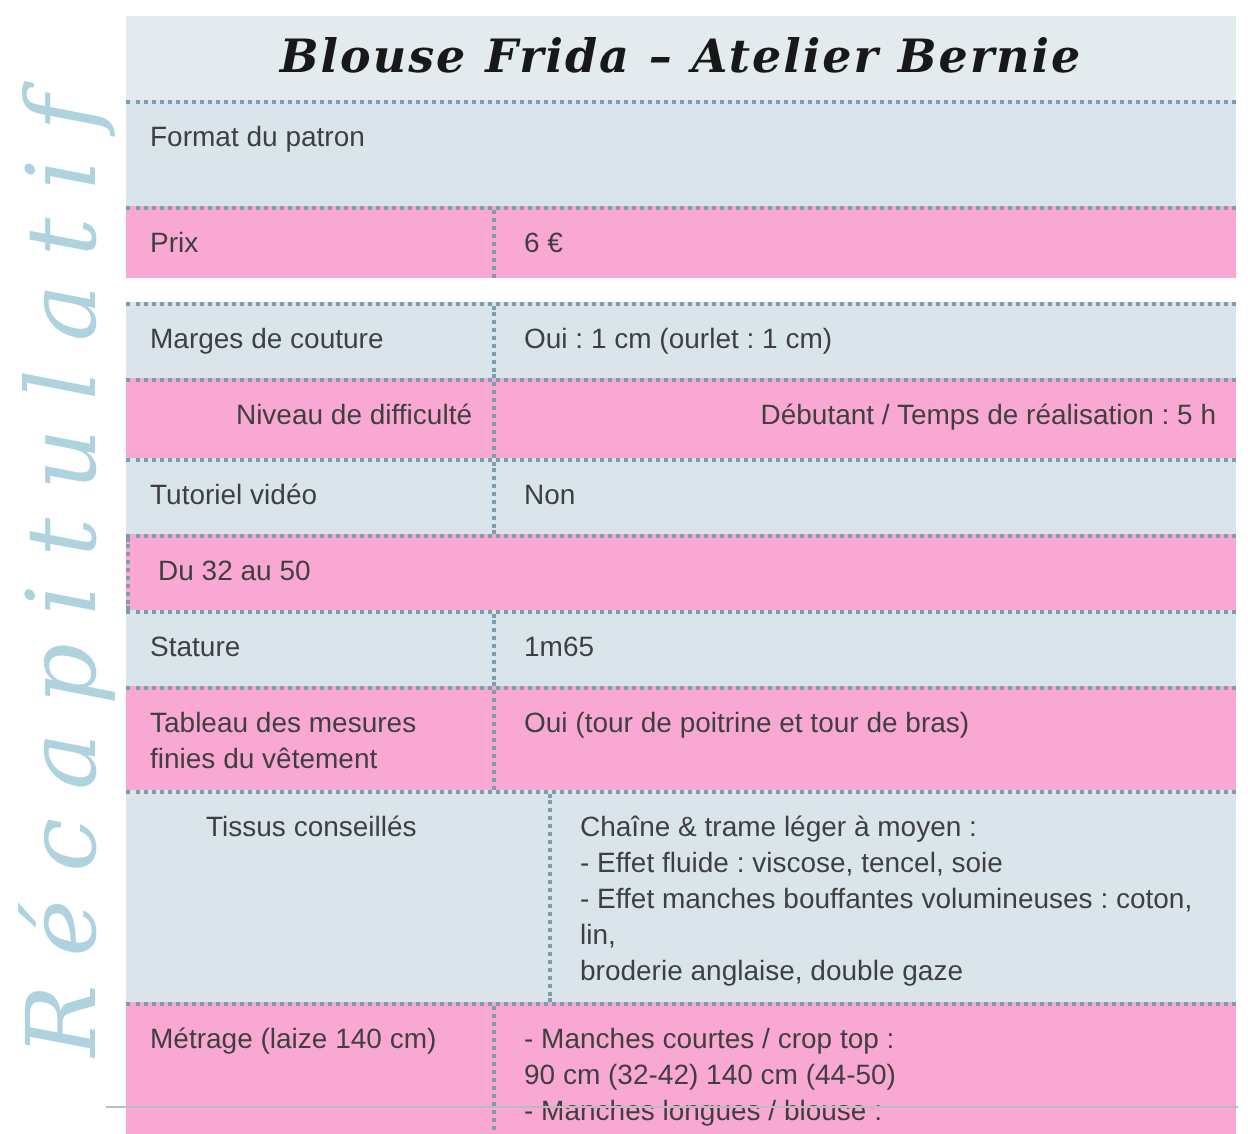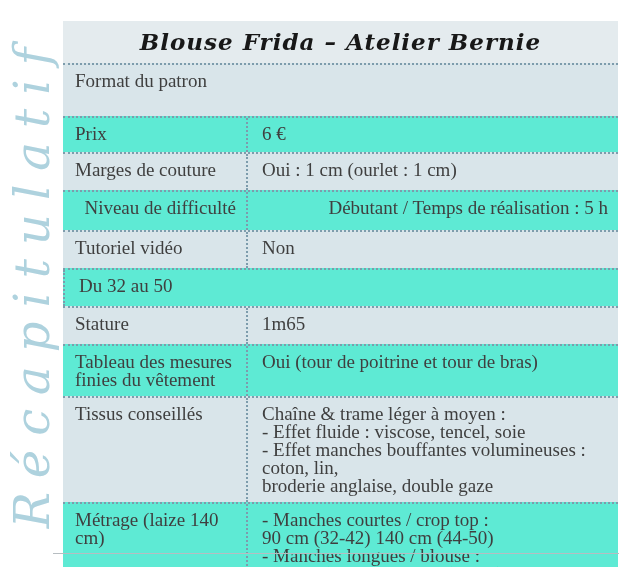--- a/index.html
+++ b/index.html
@@ -47,61 +47,59 @@
     background: #e4ebee;
     height: 42px;
     line-height: 42px;
     text-align: center;
     font-family: "DejaVu Serif", serif;
     font-style: italic;
     font-weight: bold;
     font-size: 23px;
     letter-spacing: 1px;
     color: #181818;
-    margin-top: 13px;
   }
   .row {
     display: flex;
     align-items: stretch;
     border-top: 2px dotted #7d9cac;
     box-sizing: border-box;
   }
   .row.blue  { background: #d9e5ea; }
-  .row.light { background: #5eead4; }
+  .row.light { background: #f9a8d4; }
   .cell {
     box-sizing: border-box;
     padding: 7px 10px 7px 12px;
-    font-size: 19px;
+    font-size: 14px;
     line-height: 18px;
-    font-family: Liberation Serif, serif;
   }
   .cell.label {
     width: 183px;
     flex: 0 0 183px;
   }
   .cell.value {
     flex: 1 1 auto;
     border-left: 2px dotted #7d9cac;
     padding-left: 14px;
     white-space: pre-line;
   }
   .emph {
     font-weight: bold;
     text-decoration: underline;
   }
   
   .r0 { min-height: 53px; }
   .r1 { min-height: 36px; }
-  .r2 { min-height: 38px; }
+  .r2 { min-height: 38px; margin-top: 12px; }
   .r3 { min-height: 40px; text-align: right; }
   .r4 { min-height: 38px; justify-content: flex-end; }
   .r5 { min-height: 38px; }
   .r6 { min-height: 38px; }
   .r7 { min-height: 50px; }
-  .r8 { min-height: 86px; }
+  .r8 { min-height: 86px; padding-left: 28px; }
   .r9 { min-height: 86px; }
 
   .bottom-line {
     position: absolute;
     left: 53px;
     top: 553px;
     width: 566px;
     height: 1px;
     background: #b7bdc1;
   }

